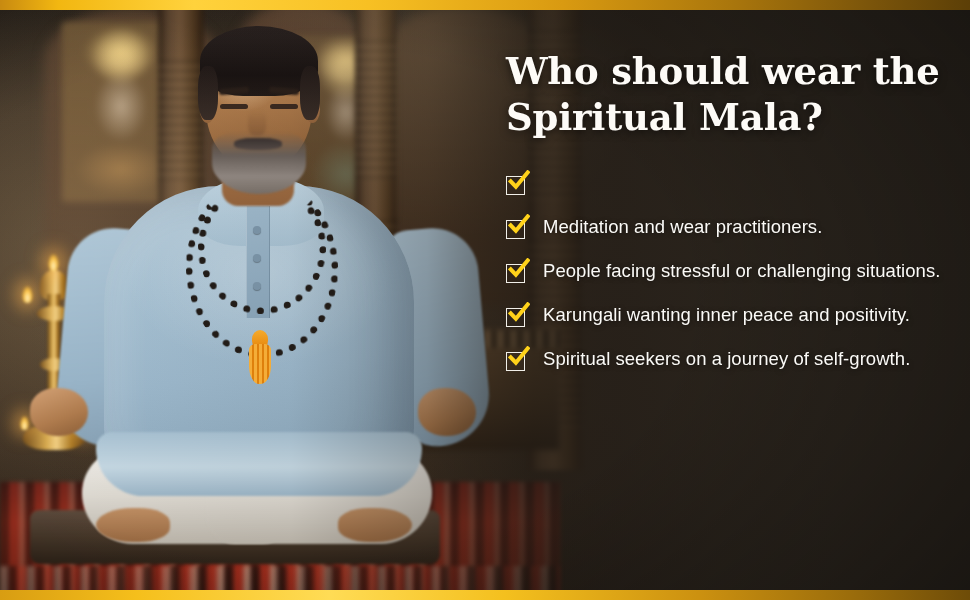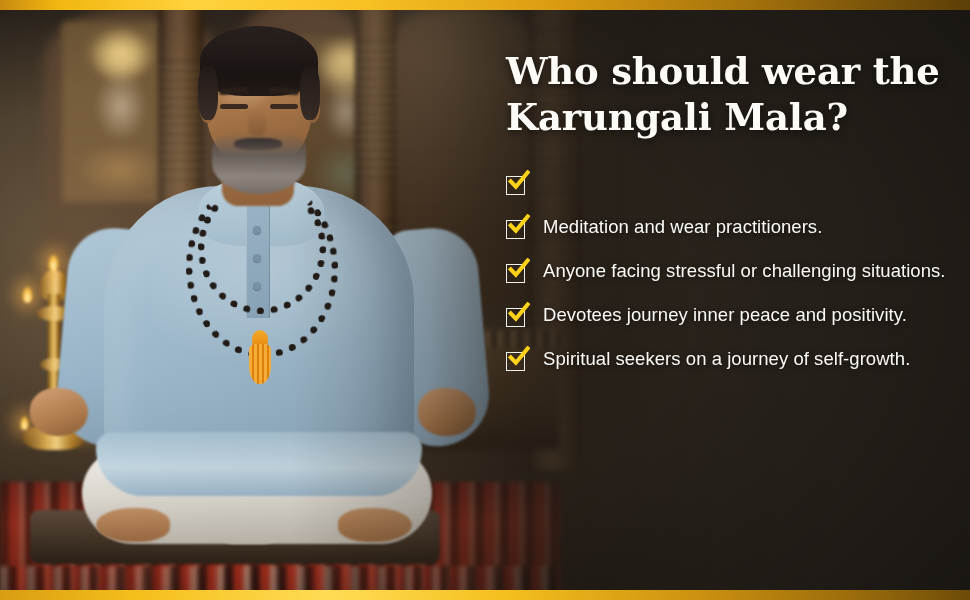--- a/index.html
+++ b/index.html
@@ -519,21 +519,21 @@
     <div class="vignette"></div>
   </div>
 
   <div class="gold-bar gold-top"></div>
   <div class="gold-bar gold-bottom"></div>
 
   <div class="content">
 
     <h1 class="headline">
       <span>Who should wear the</span><br>
-      <span>Karungali Mala?</span>
+      <span>Spiritual Mala?</span>
     </h1>
 
     <ul class="bullet-list">
 
       <li class="bullet-item">
         <span class="check-icon">
           <span class="check-box"></span>
           <svg class="check-mark" viewBox="0 0 24 24">
             <path d="M3 12.4 L8.6 18.2 L21.5 2.6" fill="none" stroke="#FFD21A" stroke-width="4.4" stroke-linecap="square" stroke-linejoin="miter"></path>
           </svg>
@@ -550,31 +550,31 @@
         <span class="bullet-text">Meditation and wear practitioners.</span>
       </li>
 
       <li class="bullet-item">
         <span class="check-icon">
           <span class="check-box"></span>
           <svg class="check-mark" viewBox="0 0 24 24">
             <path d="M3 12.4 L8.6 18.2 L21.5 2.6" fill="none" stroke="#FFD21A" stroke-width="4.4" stroke-linecap="square" stroke-linejoin="miter"></path>
           </svg>
         </span>
-        <span class="bullet-text">Anyone facing stressful or challenging situations.</span>
+        <span class="bullet-text">People facing stressful or challenging situations.</span>
       </li>
 
       <li class="bullet-item">
         <span class="check-icon">
           <span class="check-box"></span>
           <svg class="check-mark" viewBox="0 0 24 24">
             <path d="M3 12.4 L8.6 18.2 L21.5 2.6" fill="none" stroke="#FFD21A" stroke-width="4.4" stroke-linecap="square" stroke-linejoin="miter"></path>
           </svg>
         </span>
-        <span class="bullet-text">Devotees journey inner peace and positivity.</span>
+        <span class="bullet-text">Karungali wanting inner peace and positivity.</span>
       </li>
 
       <li class="bullet-item">
         <span class="check-icon">
           <span class="check-box"></span>
           <svg class="check-mark" viewBox="0 0 24 24">
             <path d="M3 12.4 L8.6 18.2 L21.5 2.6" fill="none" stroke="#FFD21A" stroke-width="4.4" stroke-linecap="square" stroke-linejoin="miter"></path>
           </svg>
         </span>
         <span class="bullet-text">Spiritual seekers on a journey of self-growth.</span>

